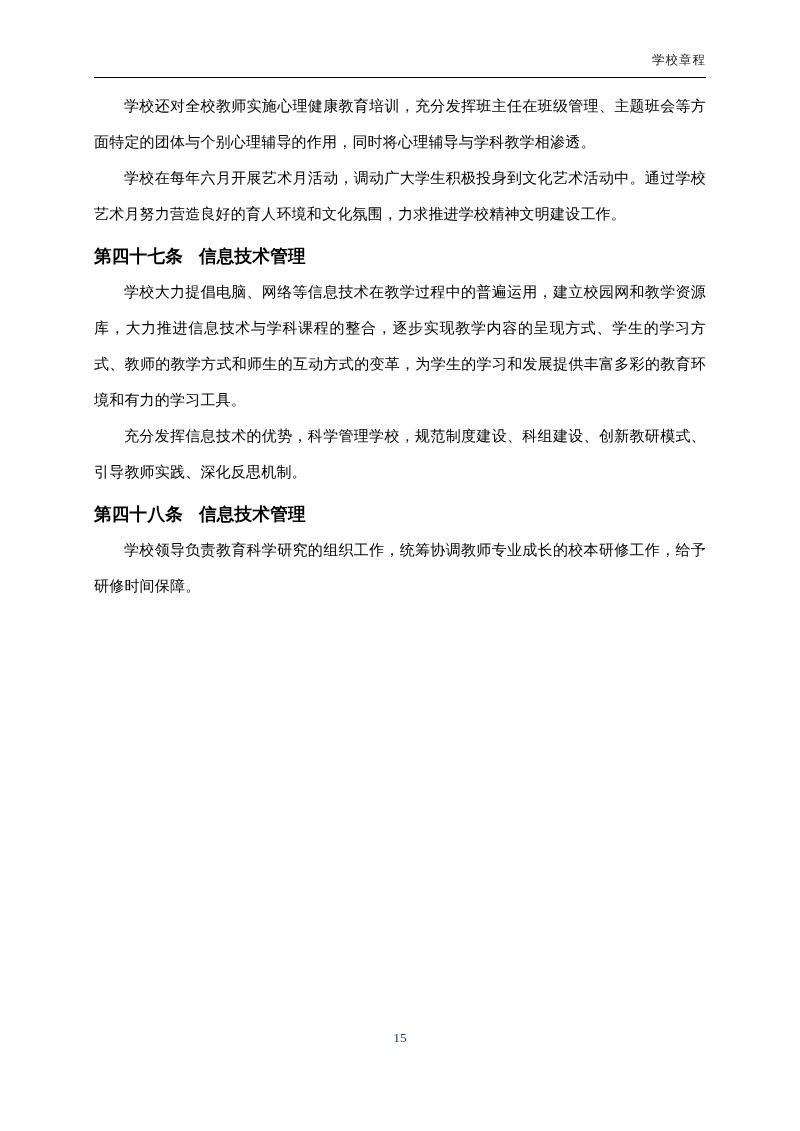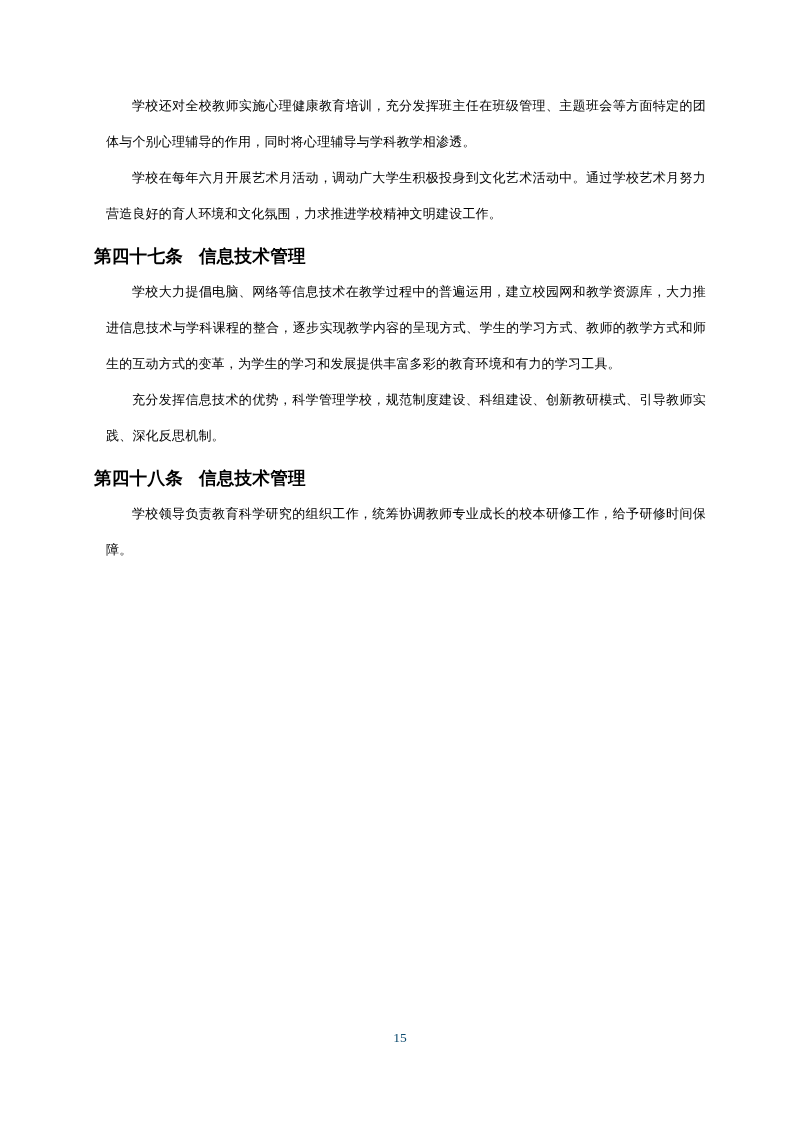--- a/index.html
+++ b/index.html
@@ -42,26 +42,26 @@
     bottom: 0;
     border-bottom: 1.6px solid #000000;
   }
   .content {
     position: absolute;
     top: 88px;
     left: 94px;
     width: 612px;
   }
   .para {
-    font-size: 13px;
+    font-size: 15px;
     line-height: 36px;
     text-align: justify;
     text-justify: inter-ideograph;
     text-indent: 2em;
-    margin: 0 0 0 12px;
+    margin: 0 0 0 0;
     letter-spacing: 0.2px;
   }
   .heading {
     font-size: 17.6px;
     line-height: 36px;
     font-weight: bold;
     margin: 6px 0 0 0;
     letter-spacing: 0.2px;
     text-indent: 0;
   }
@@ -83,20 +83,24 @@
     font-size: 13.5px;
     color: #0c4a6e;
     font-family: "Liberation Serif", "DejaVu Serif", serif;
   }
 </style>
 </head>
 <body>
 
 <div class="page">
 
+  <div class="header">
+    <div class="header-text">学校章程</div>
+    <div class="header-rule"></div>
+  </div>
 
   <div class="content">
 
     <p class="para first">学校还对全校教师实施心理健康教育培训，充分发挥班主任在班级管理、主题班会等方面特定的团体与个别心理辅导的作用，同时将心理辅导与学科教学相渗透。</p>
 
 
     <p class="para">学校在每年六月开展艺术月活动，调动广大学生积极投身到文化艺术活动中。通过学校艺术月努力营造良好的育人环境和文化氛围，力求推进学校精神文明建设工作。</p>
 
 
     <h2 class="heading">

